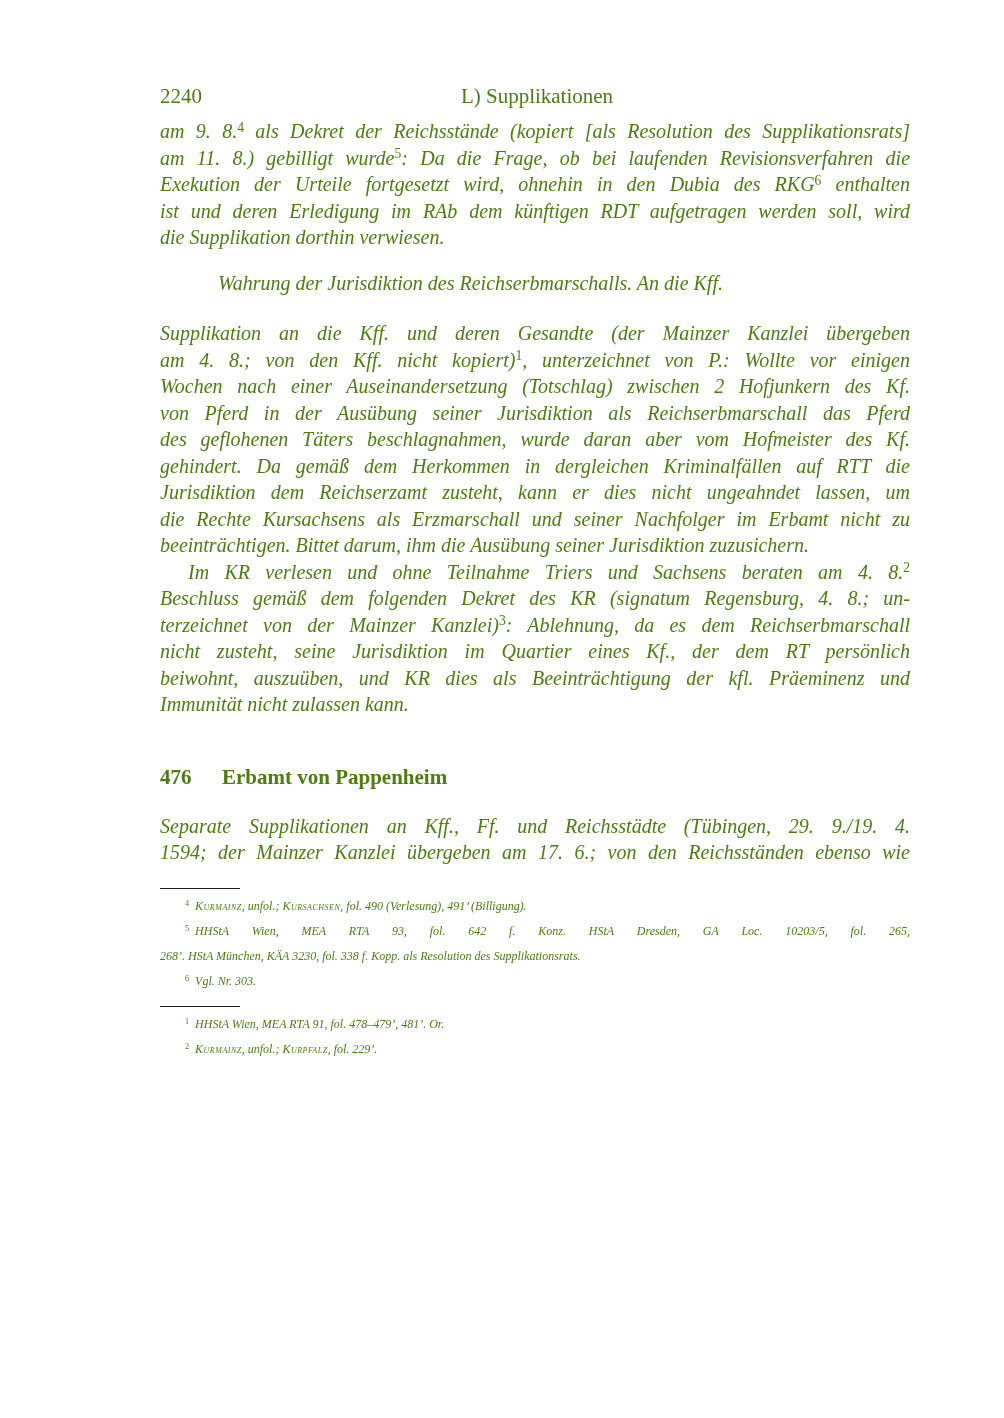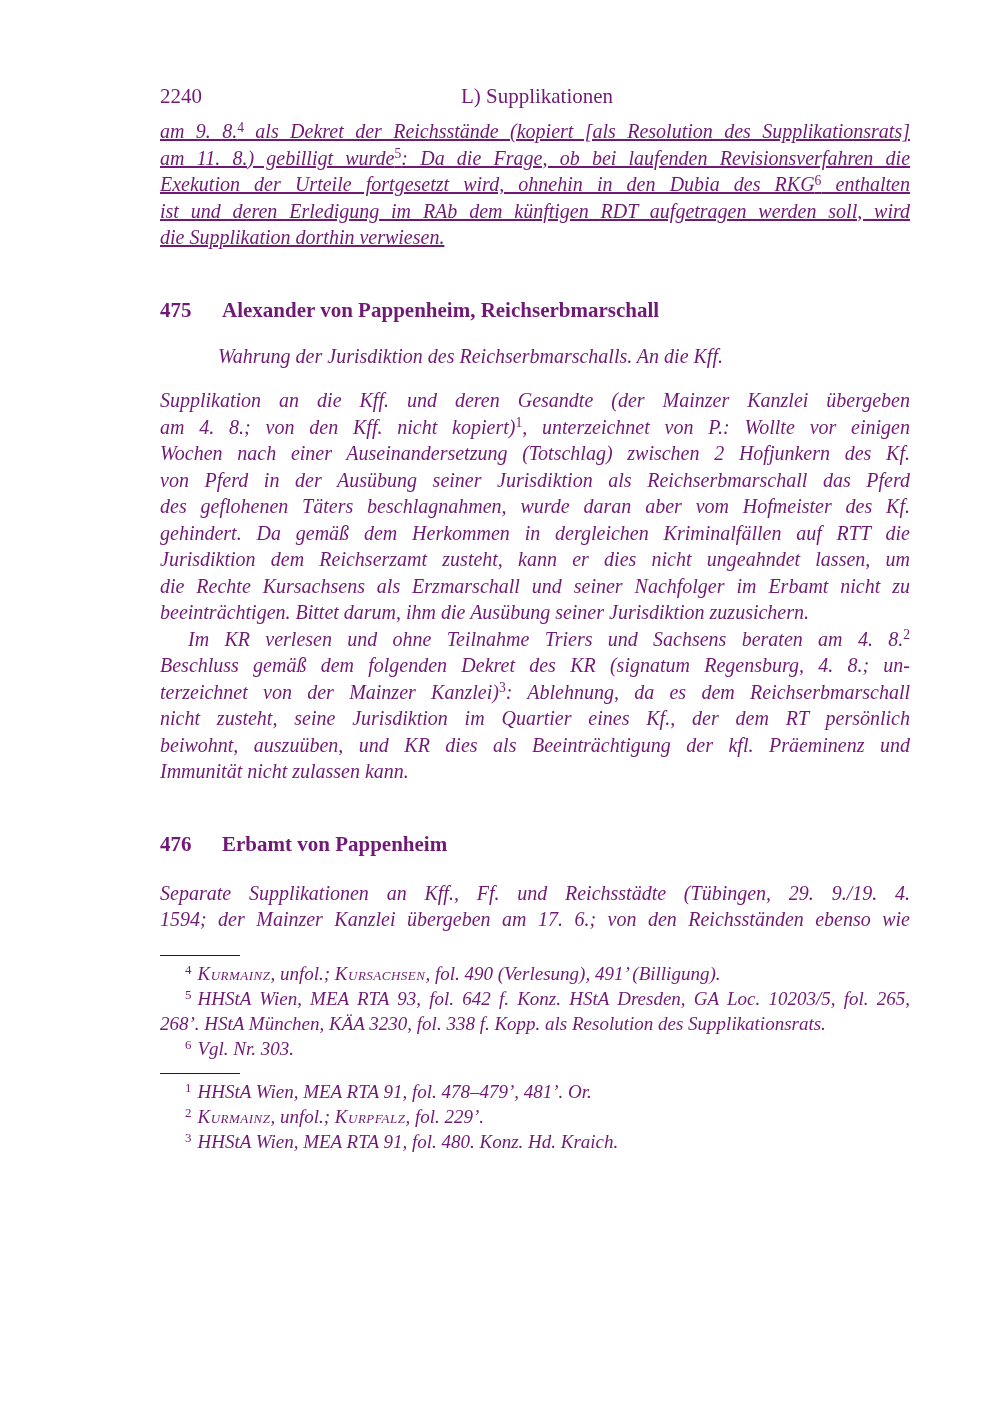--- a/index.html
+++ b/index.html
@@ -10,60 +10,56 @@
   .textblock{position:absolute;left:160px;top:0;width:750px;padding-top:83px;}
   .running-head{position:relative;height:26px;font-size:21px;line-height:26px;}
   .page-number{position:absolute;left:0;top:0;}
   .running-title{position:absolute;left:4px;right:0;text-align:center;}
   #body-root{font-style:italic;font-size:20px;line-height:26.5px;}
   .line{min-height:26.5px;}
   .jl{text-align:justify;text-align-last:justify;text-justify:inter-word;}
   .fi{text-indent:28px;}
   .para{margin-top:22px;}
   .para + .para{margin-top:0;}
-  #body-root > .para:first-child{margin-top:9px;text-decoration:underline;}
-  .summary + .para{margin-top:18px;}
+  #body-root > .para:first-child{margin-top:9px;}
+  .summary + .para{margin-top:24px;}
   .heading{
     margin-top:46px;font-style:normal;font-weight:bold;font-size:21px;
     line-height:27px;display:flex;
   }
   .heading .num{width:62px;flex:0 0 62px;}
   .summary{margin-top:19px;margin-left:58px;}
   sup{
     font-style:normal;font-size:0.68em;line-height:0;
     vertical-align:baseline;position:relative;top:-0.45em;
   }
   .sc{font-variant:small-caps;letter-spacing:0.5px;}
-  .footnotes{margin-top:22px;font-style:italic;font-size:19px;line-height:25px;}
+  .footnotes{margin-top:22px;font-style:italic;font-size:12px;line-height:25px;}
   .fn-rule{width:80px;border-top:1.6px solid #1e1e1e;margin-bottom:5px;}
   .footnote + .fn-rule{margin-top:12px;}
   .fn-line{min-height:25px;}
   .fn-line.first{margin-left:25px;}
   .fn-num{margin-right:6px;}
 </style>
 </head>
 <body>
 
-<div class="page" style="background: rgb(255, 255, 255); color: #701a75;">
+<div class="page" style="background: rgb(255, 255, 255); color: #4d7c0f;">
   <div class="textblock">
     <div class="running-head">
       <span class="page-number">2240</span>
       <span class="running-title">L) Supplikationen</span>
     </div>
     <div id="body-root">
         <div class="para">
           <div class="line jl">am 9. 8.<sup>4</sup> als Dekret der Reichsstände (kopiert [als Resolution des Supplikationsrats]</div>
           <div class="line jl">am 11. 8.) gebilligt wurde<sup>5</sup>: Da die Frage, ob bei laufenden Revisionsverfahren die</div>
           <div class="line jl">Exekution der Urteile fortgesetzt wird, ohnehin in den Dubia des RKG<sup>6</sup> enthalten</div>
           <div class="line jl">ist und deren Erledigung im RAb dem künftigen RDT aufgetragen werden soll, wird</div>
           <div class="line">die Supplikation dorthin verwiesen.</div>
-        </div>
-        <div class="heading">
-          <span class="num">475</span>
-          <span class="title">Alexander von Pappenheim, Reichserbmarschall</span>
         </div>
         <div class="summary">
           <div class="line">Wahrung der Jurisdiktion des Reichserbmarschalls. An die Kff.</div>
         </div>
         <div class="para">
           <div class="line jl">Supplikation an die Kff. und deren Gesandte (der Mainzer Kanzlei übergeben</div>
           <div class="line jl">am 4. 8.; von den Kff. nicht kopiert)<sup>1</sup>, unterzeichnet von P.: Wollte vor einigen</div>
           <div class="line jl">Wochen nach einer Auseinandersetzung (Totschlag) zwischen 2 Hofjunkern des Kf.</div>
           <div class="line jl">von Pferd in der Ausübung seiner Jurisdiktion als Reichserbmarschall das Pferd</div>
           <div class="line jl">des geflohenen Täters beschlagnahmen, wurde daran aber vom Hofmeister des Kf.</div>
@@ -101,18 +97,15 @@
         <div class="footnote">
           <div class="fn-line first"><sup class="fn-num">6</sup>Vgl. Nr. 303.</div>
         </div>
         <div class="fn-rule"></div>
         <div class="footnote">
           <div class="fn-line first"><sup class="fn-num">1</sup>HHStA Wien, MEA RTA 91, fol. 478–479’, 481’. Or.</div>
         </div>
         <div class="footnote">
           <div class="fn-line first"><sup class="fn-num">2</sup><span class="sc">Kurmainz</span>, unfol.; <span class="sc">Kurpfalz</span>, fol. 229’.</div>
         </div>
-        <div class="footnote">
-          <div class="fn-line first"><sup class="fn-num">3</sup>HHStA Wien, MEA RTA 91, fol. 480. Konz. Hd. Kraich.</div>
-        </div>
       </div>
   </div>
 </div>
 
 </body></html>

